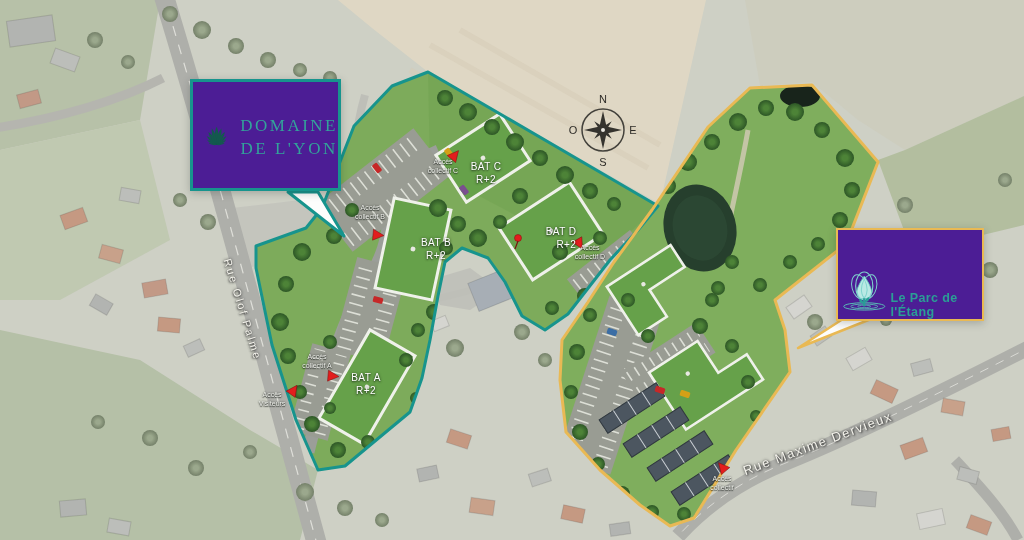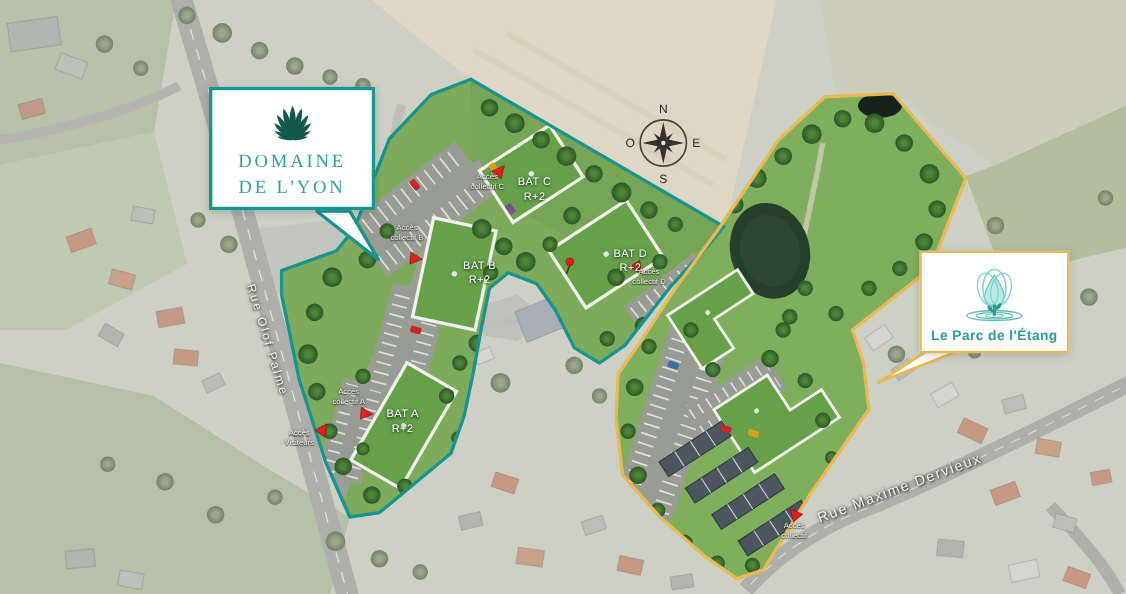--- a/index.html
+++ b/index.html
@@ -5,30 +5,30 @@
   html,body{margin:0;padding:0;background:#222;}
   .stage{
     position:relative;width:1024px;height:540px;overflow:hidden;
     background:#c7c9bd;font-family:"Liberation Sans",sans-serif;
     -webkit-user-select:none;user-select:none;
   }
   .stage svg.base{position:absolute;left:0;top:0;}
 
   
   .brand-card{
-    position:absolute;background:#ffffff;box-sizing:border-box;
-    display:flex;flex-direction:column;align-items:center;justify-content:center;
+    position:absolute;background:#4c1d95;box-sizing:border-box;
+    display:flex;flex-direction:row;align-items:center;justify-content:center;
     box-shadow:0 2px 8px rgba(30,40,40,.25);
   }
   .card-domaine{left:190px;top:79px;width:151px;height:112px;border:3px solid #17948d;}
   .card-domaine .title{
     font-family:"Liberation Serif",serif;color:#33a39a;font-size:17px;
     letter-spacing:2.5px;text-align:center;line-height:1.3;margin-top:5px;
   }
-  .card-parc{left:836px;top:228px;width:136px;height:93px;border:2px solid #e9b954;}
+  .card-parc{left:836px;top:228px;width:148px;height:93px;border:2px solid #e9b954;align-items:flex-end;}
   .card-parc .title{
     color:#2b9e96;font-size:12.5px;font-weight:bold;letter-spacing:.4px;margin-top:2px;
   }
 
   
   .bat-label{
     position:absolute;transform:translate(-50%,-50%);text-align:center;
     color:#ffffff;font-size:10px;line-height:1.25;letter-spacing:.4px;
     text-shadow:0 1px 2px rgba(20,30,20,.75), 0 0 3px rgba(20,30,20,.5);
     white-space:nowrap;
@@ -529,21 +529,21 @@
       <path d="M31,46 c-4.5,-1 -6,-4 -5,-6.5 c3.5,1 5,3.5 5,6.5 z"></path>
     </g>
   </svg>
   <div class="title">Le Parc de l'Étang</div>
 </div>
 
 <div class="bat-label" style="left:486px;top:173px;">
   <div>BAT C</div>
   <div>R+2</div>
 </div>
-<div class="bat-label" style="left:573px;top:238px;">
+<div class="bat-label" style="left:561px;top:238px;text-align:right;">
   <div>BAT D</div>
   <div>R+2</div>
 </div>
 <div class="bat-label" style="left:436px;top:249px;">
   <div>BAT B</div>
   <div>R+2</div>
 </div>
 <div class="bat-label" style="left:366px;top:384px;">
   <div>BAT A</div>
   <div>R+2</div>

